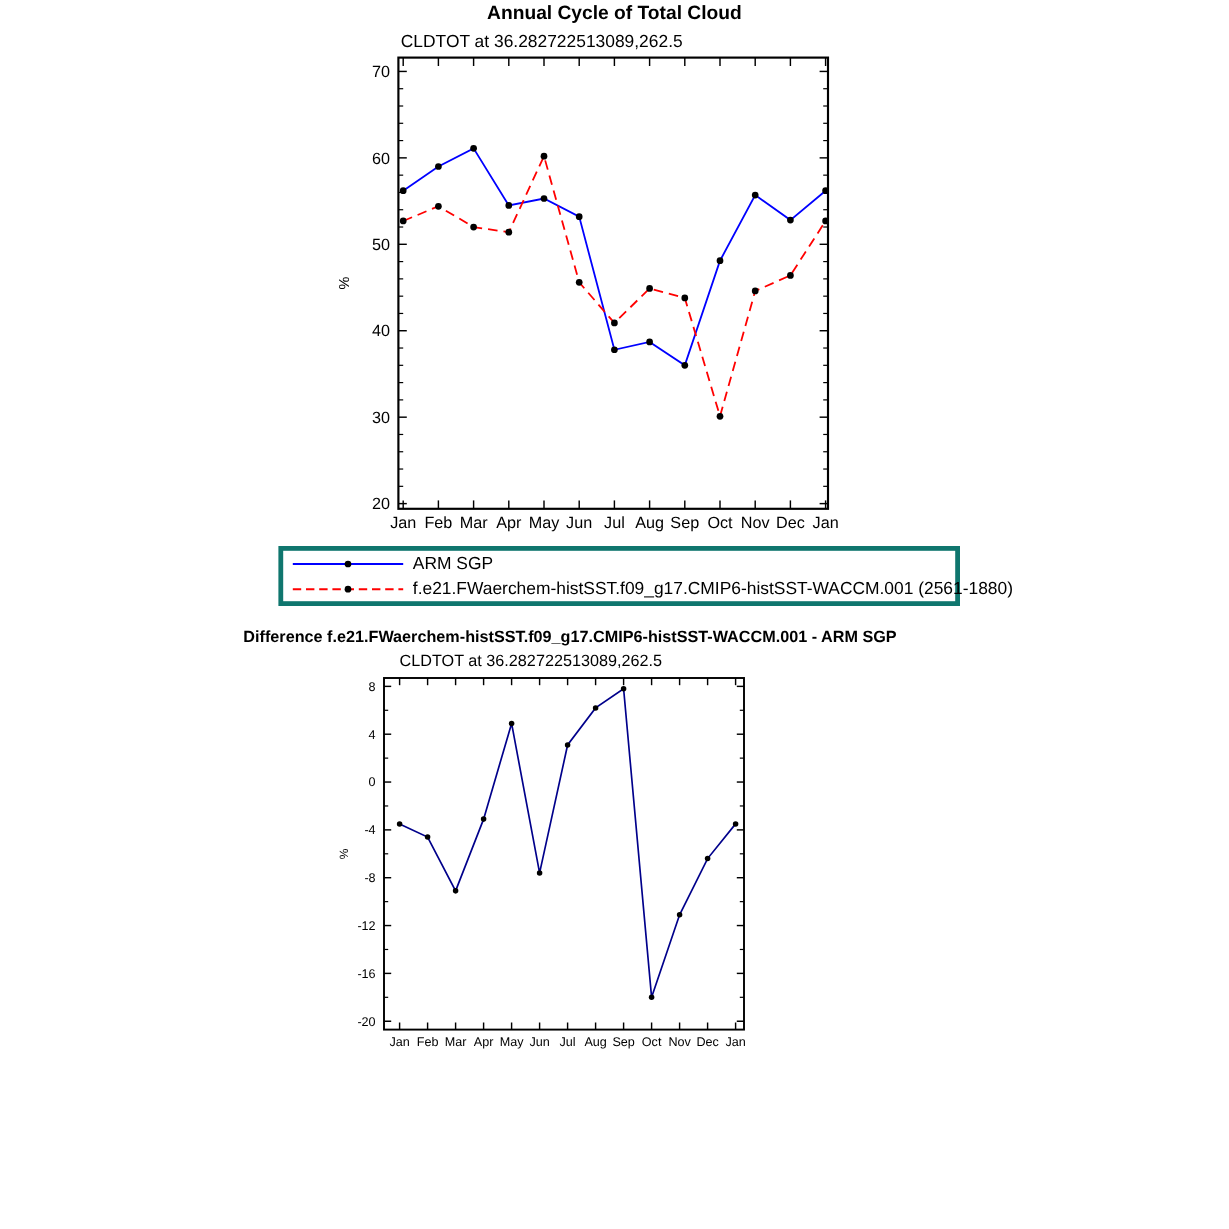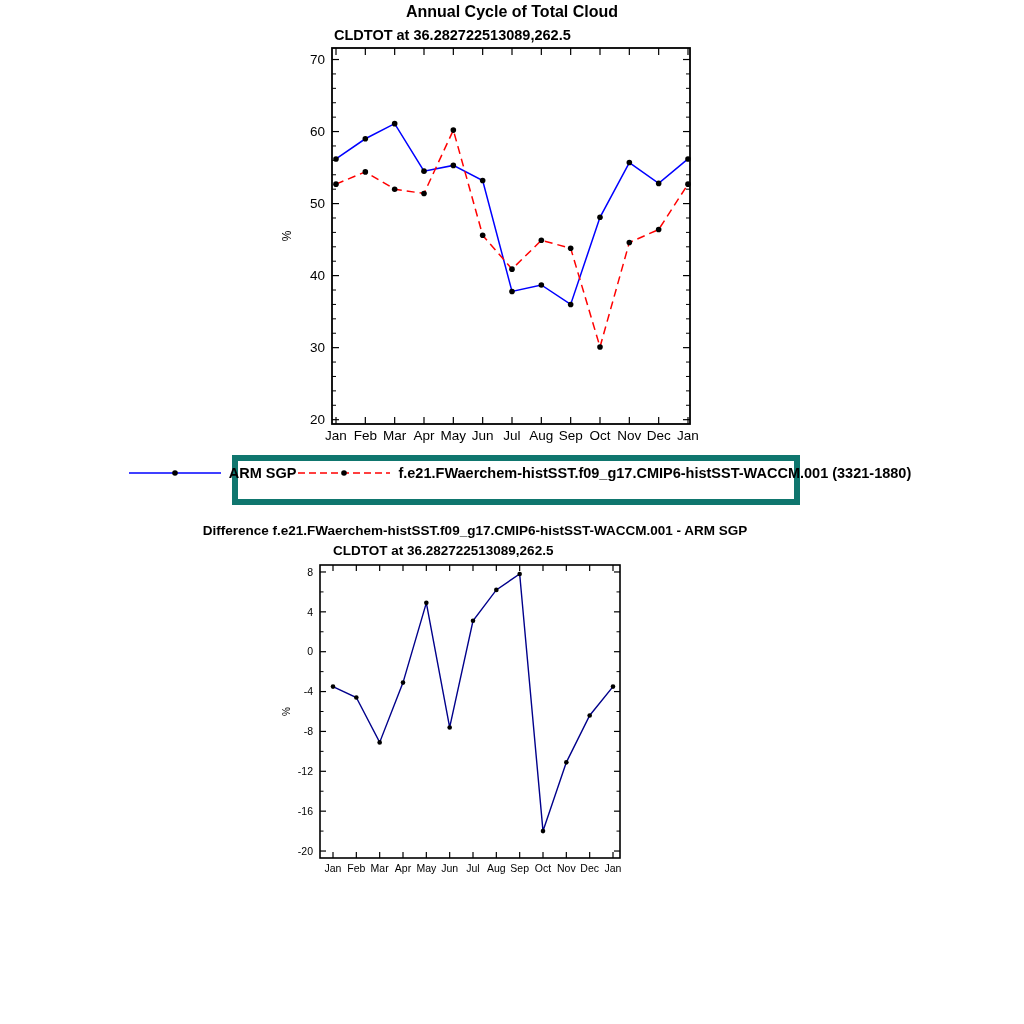--- a/index.html
+++ b/index.html
@@ -1,27 +1,27 @@
 <!DOCTYPE html>
 <html><head>
 <meta charset="utf-8">
 <style>
   * { margin:0; padding:0; box-sizing:border-box; }
   html,body { width:1024px; height:1024px; background:#ffffff; }
   body { position:relative; font-family:"Liberation Sans", sans-serif; color:#000; overflow:hidden; }
-  .abs { position:absolute;font-weight:bold; }
+  .abs { position:absolute; }
   #plots { position:absolute; left:0; top:0; width:1024px; height:1024px; }
   #plots text { fill:#000; font-family:"Liberation Sans", sans-serif; }
   .chart-title { font-weight:bold; text-align:center; }
   #t1-title { left:262px; top:3px; width:500px; font-size:16px; }
   #t1-sub   { left:334px; top:27px; font-size:14.5px; }
   #t2-title { left:175px; top:523px; width:600px; font-size:13.5px; }
   #t2-sub   { left:333px; top:543px; font-size:13.5px; }
-  .legend { left:232px; top:455px; width:568px; height:50px; border:6px solid #0f766e;
-            display:flex; flex-direction:row; justify-content:center; padding-left:6px; background:#fff; }
+  .legend { left:232px; top:455px; width:568px; height:50px; border:4px solid #0f766e;
+            display:flex; flex-direction:column; justify-content:center; padding-left:6px; background:#fff; }
   .legend-row { display:flex; align-items:center; height:24px; }
   .legend-label { font-size:14.5px; margin-left:6px; white-space:nowrap; }
   .sample { flex:0 0 auto; }
 </style>
 </head>
 <body>
 
 <svg id="plots" xmlns="http://www.w3.org/2000/svg" viewBox="0 0 1024 1024">
     <g>
       <rect x="332" y="48" width="358" height="376" fill="none" stroke="#000" stroke-width="1.8"></rect>
@@ -258,18 +258,18 @@
       <line x1="2" y1="6" x2="94" y2="6" stroke="#0000ff" stroke-width="1.6"></line>
       <circle cx="48" cy="6" r="2.8" fill="#000"></circle>
     </svg>
     <span class="legend-label">ARM SGP</span>
   </div>
   <div class="legend-row">
     <svg class="sample" width="96" height="12">
       <line x1="2" y1="6" x2="94" y2="6" stroke="#ff0000" stroke-width="1.6" stroke-dasharray="7,4"></line>
       <circle cx="48" cy="6" r="2.8" fill="#000"></circle>
     </svg>
-    <span class="legend-label">f.e21.FWaerchem-histSST.f09_g17.CMIP6-histSST-WACCM.001 (3321-1880)</span>
+    <span class="legend-label">f.e21.FWaerchem-histSST.f09_g17.CMIP6-histSST-WACCM.001 (2561-1880)</span>
   </div>
 </div>
 
 <div class="abs chart-title" id="t2-title">Difference f.e21.FWaerchem-histSST.f09_g17.CMIP6-histSST-WACCM.001 - ARM SGP</div>
 <div class="abs" id="t2-sub">CLDTOT at 36.282722513089,262.5</div>
 
 </body></html>

